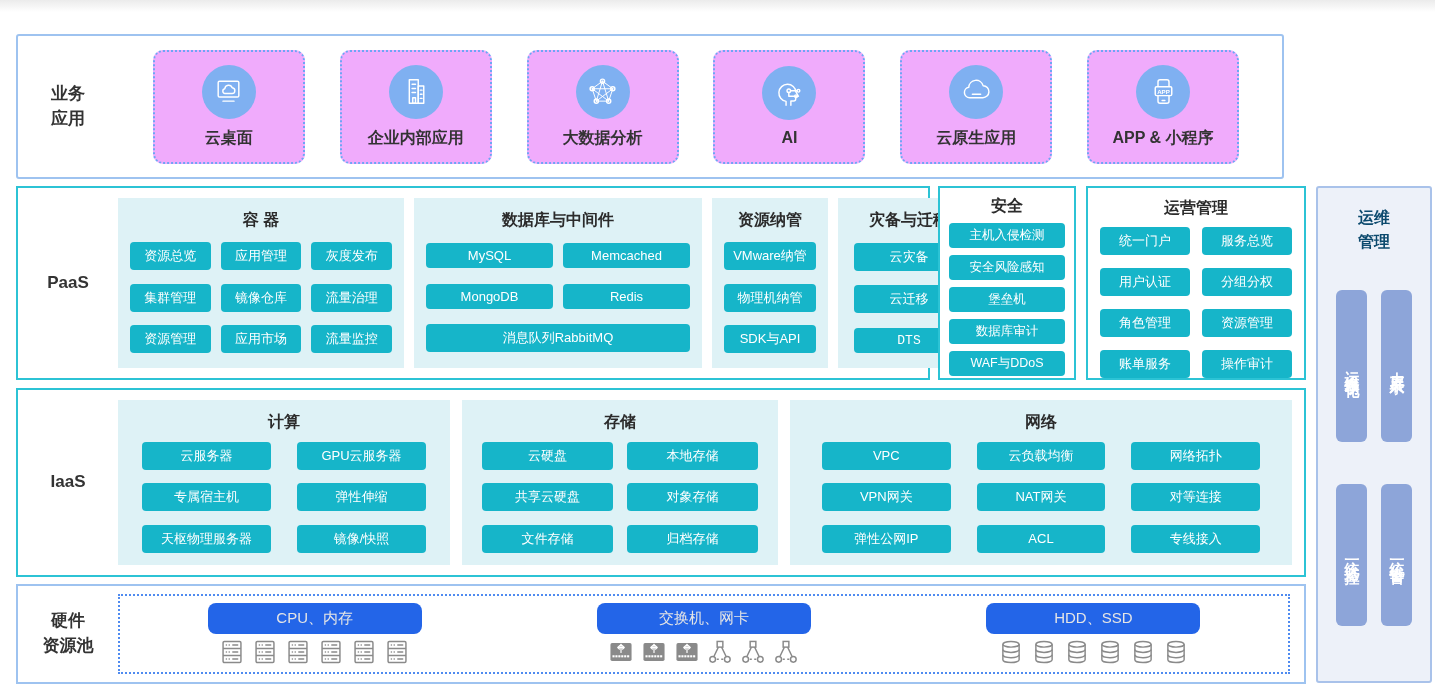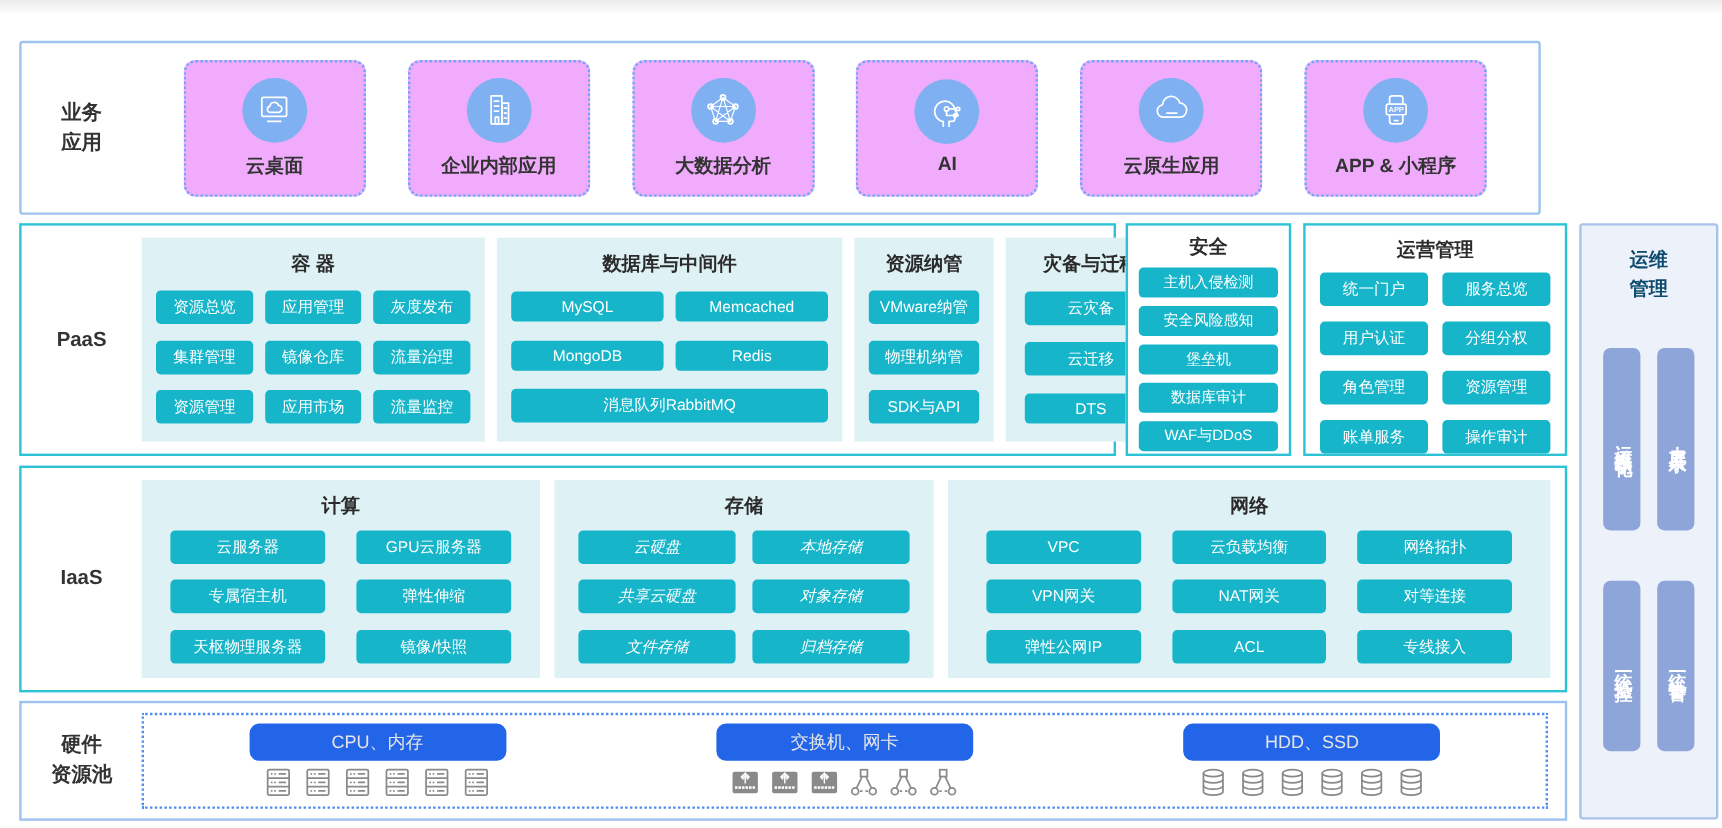--- a/index.html
+++ b/index.html
@@ -36,21 +36,21 @@
   .cols-1 { grid-template-columns:1fr; }
   .cols-2 { grid-template-columns:repeat(2,1fr); }
   .cols-3 { grid-template-columns:repeat(3,1fr); }
   .pill { background:#16b5c9; color:#fff; border-radius:4px; font-size:13px; text-align:center;
           padding:5px 4px; white-space:nowrap; display:flex; align-items:center; justify-content:center; }
   .panel-container { width:286px; }
   .panel-db { width:288px; }
   .panel-db .pill:last-child { grid-column:1 / 3; }
   .panel-resource { width:116px; }
   .panel-disaster { width:142px; }
-  .panel-disaster .pill-grid { padding:0 4px; }
+  .panel-disaster .pill-grid { padding:0 4px;font-family:Liberation Mono, monospace; }
 
   
   .sec-box { position:absolute; left:938px; top:186px; width:138px; height:194px;
              border:2px solid #2cc3d5; background:#fff; display:flex; flex-direction:column;
              padding:6px 9px 10px; }
   .sec-box .panel-title { padding:2px 0 6px; }
   .sec-box .pill { font-size:12.5px; padding:4px 2px; }
   .sec-box .pill-grid { gap:7px; }
   .ops-box { position:absolute; left:1086px; top:186px; width:220px; height:194px;
              border:2px solid #2cc3d5; background:#fff; display:flex; flex-direction:column;
@@ -72,21 +72,21 @@
   .vgroup1 .vpill { height:152px; }
   .vgroup2 .vpill { height:142px; }
 
   
   .iaas-box { position:absolute; left:16px; top:388px; width:1290px; height:189px;
               border:2px solid #2cc3d5; background:#fff; display:flex; }
   .iaas-panels { flex:1; display:flex; gap:12px; padding:10px 12px 10px 0; }
   .panel-compute { width:332px; }
   .panel-compute .pill-grid { gap:13px 26px; padding:0 12px; }
   .panel-storage { width:316px; }
-  .panel-storage .pill-grid { gap:13px 14px; padding:0 8px;font-style:italic; }
+  .panel-storage .pill-grid { gap:13px 14px; padding:0 8px; }
   .panel-network { flex:1; }
   .panel-network .pill-grid { gap:13px 26px; padding:0 20px; }
 
   
   .hw-box { position:absolute; left:16px; top:584px; width:1290px; height:100px;
             border:2px solid #9ec3f0; background:#fff; display:flex; align-items:center; }
   .hw-dashed { flex:1; height:80px; border:2px dotted #4f8bf0; margin-right:14px;
                display:flex; align-items:center; justify-content:space-around; }
   .hw-group { display:flex; flex-direction:column; align-items:center; gap:5px; width:30%; }
   .hw-btn { background:#2365e8; color:#e5e5e5; border-radius:8px; width:214px; text-align:center;

